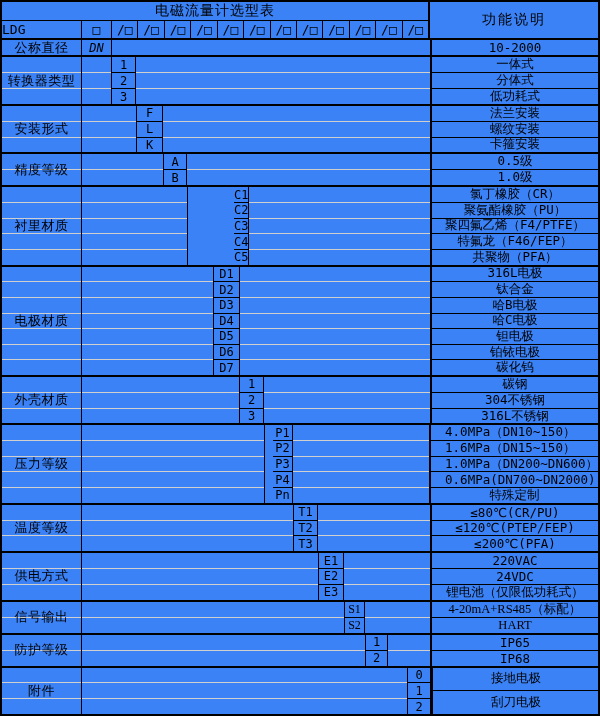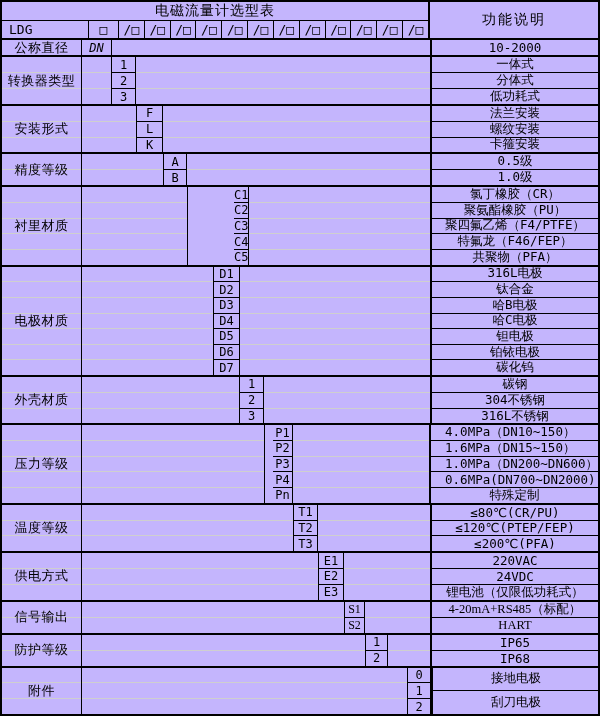--- a/index.html
+++ b/index.html
@@ -1,38 +1,38 @@
 <!DOCTYPE html>
 <html><head>
 <meta charset="utf-8">
 <style>
   html,body{margin:0;padding:0;background:#fff;}
   #table-root{
     position:relative;
     width:600px;height:716px;
     box-sizing:border-box;
     border:2px solid #000;
-    background:#c4b5fd;
+    background:#3b82f6;
     color:#000;
     font-family:"DejaVu Sans Mono","DejaVu Sans",monospace;
     display:flex;flex-direction:column;
     overflow:hidden;
   }
   
   #header{display:flex;height:36px;flex:0 0 36px;border-bottom:2px solid #000;}
   #header-left{flex:1 1 auto;display:flex;flex-direction:column;min-width:0;}
   #title-row{
     flex:0 0 17px;border-bottom:1px solid #000;
     display:flex;align-items:center;justify-content:center;
     font-size:14px;letter-spacing:1px;
   }
   #ldg-row{flex:1 1 auto;display:flex;align-items:stretch;}
   #model-prefix{
     flex:0 0 79px;border-right:1px solid #000;
-    display:flex;align-items:center;padding-left:7px;font-size:13px;
+    display:flex;align-items:center;font-size:13px;
   }
   #model-base-box{
     flex:0 0 29px;border-right:1px solid #000;
     display:flex;align-items:center;justify-content:center;font-size:13px;
   }
   #model-slots{flex:1 1 auto;display:flex;}
   .slot{
     flex:1 1 0;display:flex;align-items:center;justify-content:center;
     font-size:13px;border-right:1px solid #000;
   }

